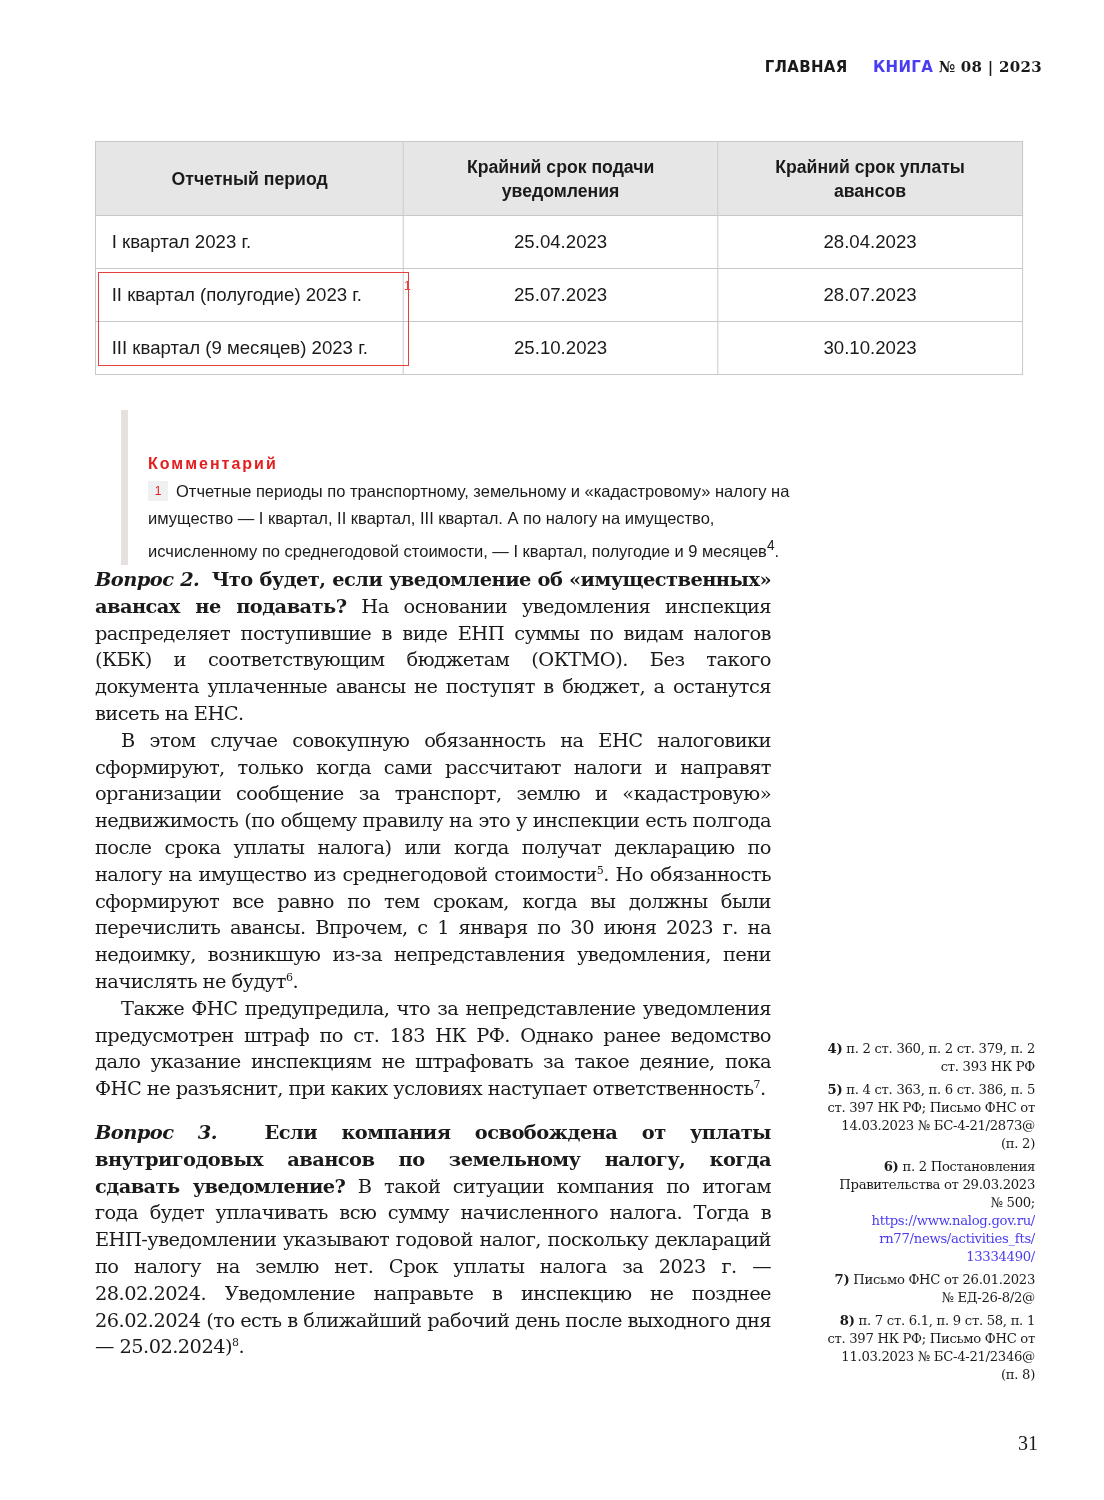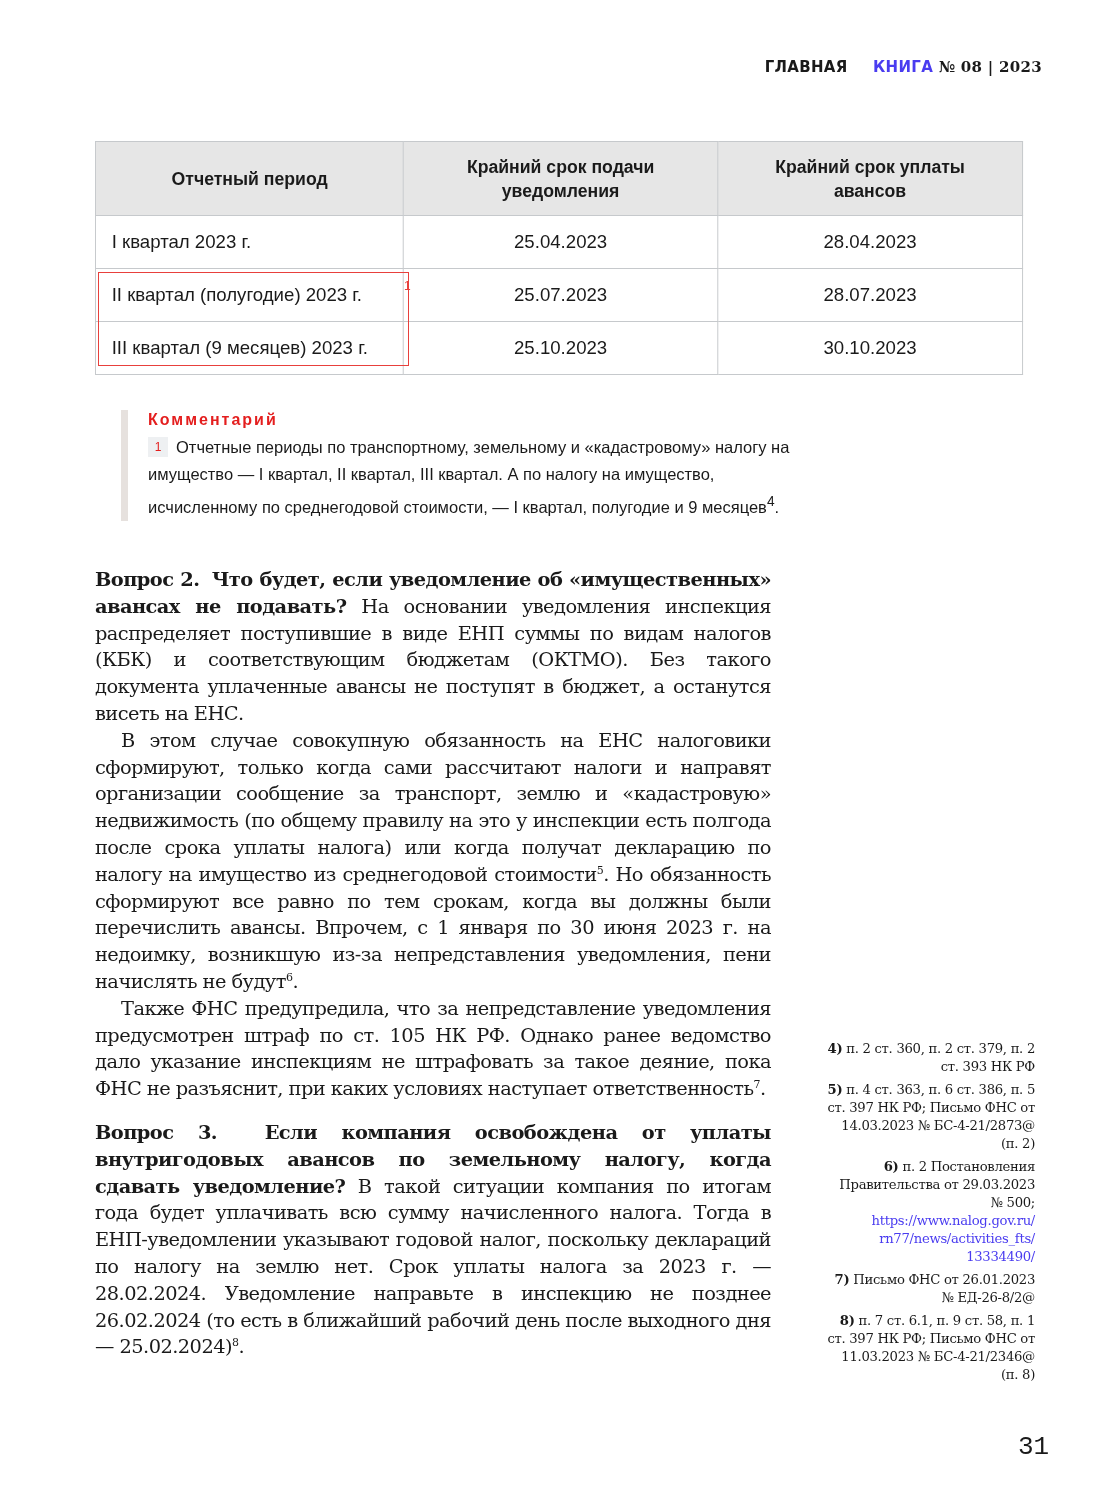--- a/index.html
+++ b/index.html
@@ -13,38 +13,38 @@
   table.deadlines th, table.deadlines td { border: 1px solid #c6c9cc; }
   table.deadlines th { background: #e6e6e6; height: 73px; font-weight: bold; text-align: center; line-height: 24px; padding: 0 20px; font-size: 18px; }
   table.deadlines td { height: 50px; text-align: center; }
   table.deadlines td.period { text-align: left; padding-left: 16px; }
   .col1 { width: 316px; } .col2 { width: 316px; } .col3 { width: 315px; }
 
   .highlight-box { position: absolute; left: 98px; top: 272px; width: 311px; height: 94px; border: 1.5px solid #e8403c; box-sizing: border-box; }
   .highlight-num { position: absolute; left: 404px; top: 279px; font-family: "Liberation Sans", sans-serif; font-size: 12px; color: #e8403c; }
 
   .comment { position: absolute; left: 121px; top: 410px; width: 650px; border-left: 7px solid #e6e1de; padding-left: 20px; font-family: "Liberation Sans", sans-serif; }
-  .comment-title { color: #e41e1e; font-weight: bold; font-size: 16px; letter-spacing: 2px; line-height: 20px; margin-bottom: 4px; }
+  .comment-title { color: #e41e1e; font-weight: bold; font-size: 16px; letter-spacing: 2px; line-height: 20px; margin-bottom: 4px; margin-top: 44px; }
   .comment-body { font-size: 16.5px; line-height: 27px; color: #1a1a1a; }
   .comment-num { display: inline-block; background: #eef0f2; color: #e41e1e; font-size: 12px; width: 20px; height: 20px; line-height: 20px; text-align: center; margin-right: 8px; vertical-align: 2px; }
 
   .main { position: absolute; left: 95px; top: 567px; width: 676px; font-family: "DejaVu Serif", serif; font-size: 19.4px; line-height: 26.8px; text-align: justify; letter-spacing: -0.55px; }
   .main p { margin: 0; }
   .main p.indent { text-indent: 26px; }
-  .main .q-label { font-weight: bold; }
+  .main .q-label { font-style: italic; font-weight: bold; }
   .main .q-text { font-weight: bold; }
   .main sup { font-size: 11px; line-height: 0; }
   .main .gap { height: 17px; }
 
   .notes { position: absolute; left: 825px; top: 1040px; width: 210px; font-family: "DejaVu Serif", serif; font-size: 13.2px; line-height: 18px; letter-spacing: -0.3px; color: #1a1a1a; text-align: right; }
   .note { margin-bottom: 5px; }
   .note b { font-weight: bold; }
   .note a { color: #4a3cf0; text-decoration: none; }
 
-  .page-number { position: absolute; left: 1018px; top: 1432px; font-family: Liberation Mono, monospace; font-size: 26px; }
+  .page-number { position: absolute; left: 1018px; top: 1432px; font-family: Liberation Serif, serif; font-size: 20px; }
 </style>
 </head>
 <body>
 
 <div class="running-head">
   <span>ГЛАВНАЯ</span>
   <span class="brand-accent">КНИГА</span>
   <span class="issue">№ 08 | 2023</span>
 </div>
 
@@ -88,21 +88,21 @@
 <div class="main">
   <p>
     <span class="q-label">Вопрос 2.</span>&nbsp;
     <span class="q-text">Что будет, если уведомление об «имущественных» авансах не подавать?</span>
     <span>На основании уведомления инспекция распределяет поступившие в виде ЕНП суммы по видам налогов (КБК) и соответствующим бюджетам (ОКТМО). Без такого документа уплаченные авансы не поступят в бюджет, а останутся висеть на ЕНС.</span>
   </p>
   <p class="indent">
     <span>В этом случае совокупную обязанность на ЕНС налоговики сформируют, только когда сами рассчитают налоги и направят организации сообщение за транспорт, землю и «кадастровую» недвижимость (по общему правилу на это у инспекции есть полгода после срока уплаты налога) или когда получат декларацию по налогу на имущество из среднегодовой стоимости</span><sup>5</sup><span>. Но обязанность сформируют все равно по тем срокам, когда вы должны были перечислить авансы. Впрочем, с 1 января по 30 июня 2023 г. на недоимку, возникшую из-за непредставления уведомления, пени начислять не будут</span><sup>6</sup><span>.</span>
   </p>
   <p class="indent">
-    <span>Также ФНС предупредила, что за непредставление уведомления предусмотрен штраф по ст. 105 НК РФ. Однако ранее ведомство дало указание инспекциям не штрафовать за такое деяние, пока ФНС не разъяснит, при каких условиях наступает ответственность</span><sup>7</sup><span>.</span>
+    <span>Также ФНС предупредила, что за непредставление уведомления предусмотрен штраф по ст. 183 НК РФ. Однако ранее ведомство дало указание инспекциям не штрафовать за такое деяние, пока ФНС не разъяснит, при каких условиях наступает ответственность</span><sup>7</sup><span>.</span>
   </p>
   <div class="gap"></div>
   <p>
     <span class="q-label">Вопрос 3.</span>&nbsp;
     <span class="q-text">Если компания освобождена от уплаты внутригодовых авансов по земельному налогу, когда сдавать уведомление?</span>
     <span>В такой ситуации компания по итогам года будет уплачивать всю сумму начисленного налога. Тогда в ЕНП-уведомлении указывают годовой налог, поскольку деклараций по налогу на землю нет. Срок уплаты налога за 2023 г. — 28.02.2024. Уведомление направьте в инспекцию не позднее 26.02.2024 (то есть в ближайший рабочий день после выходного дня — 25.02.2024)</span><sup>8</sup><span>.</span>
   </p>
   <div class="gap"></div>
 </div>
 

